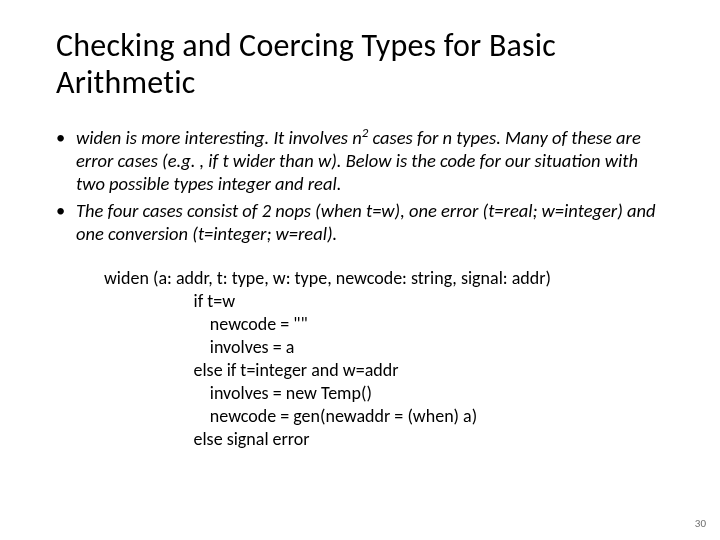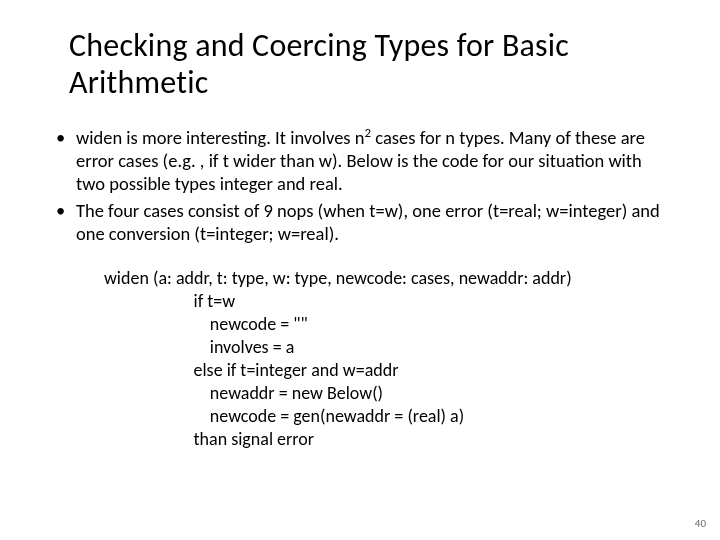--- a/index.html
+++ b/index.html
@@ -16,38 +16,39 @@
     box-sizing: border-box;
     width: 720px;
     height: 540px;
     padding: 28px 56px 0 56px;
     position: relative;
   }
   .title {
     font-size: 32px;
     font-weight: 400;
     line-height: 1.15;
-    margin: 0 0 24px 13px;
+    margin: 0 0 24px 0;
     letter-spacing: 0.2px;
   }
   .body {
     font-size: 18.5px;
     line-height: 1.25;
   }
   .bullet {
     display: flex;
     margin: 0 0 4px 0;
   }
   .bullet .dot {
     flex: 0 0 16px;
     text-align: left;
   }
   .bullet .txt {
     flex: 1;
     padding-left: 4px;
+    font-style: italic;
   }
   sup { font-size: 0.7em; line-height: 0; }
   .code-block {
     margin: 22px 0 0 48px;
     font-family: Calibri, "Segoe UI", Arial, sans-serif;
     font-size: 18px;
     line-height: 1.28;
     white-space: pre;
   }
   .page-num {
@@ -70,29 +71,29 @@
     <div class="bullet">
       <div class="dot">•</div>
       <div class="txt">
         <span>widen is more interesting. It involves n</span><sup>2</sup><span> cases for n types. Many of these are error cases (e.g. , if t wider than w). Below is the code for our situation with two possible types integer and real.</span>
       </div>
     </div>
 
     <div class="bullet">
       <div class="dot">•</div>
       <div class="txt">
-        <span>The four cases consist of 9 nops (when t=w), one error (t=real; w=integer) and one conversion (t=integer; w=real).</span>
+        <span>The four cases consist of 2 nops (when t=w), one error (t=real; w=integer) and one conversion (t=integer; w=real).</span>
       </div>
     </div>
 
-    <div class="code-block"><span>widen (a: addr, t: type, w: type, newcode: cases, newaddr: addr)</span>
+    <div class="code-block"><span>widen (a: addr, t: type, w: type, newcode: string, signal: addr)</span>
 <span>                      if t=w</span>
 <span>                          newcode = ""</span>
 <span>                          involves = a</span>
 <span>                      else if t=integer and w=addr</span>
-<span>                          newaddr = new Below()</span>
-<span>                          newcode = gen(newaddr = (real) a)</span>
-<span>                      than signal error</span></div>
+<span>                          involves = new Temp()</span>
+<span>                          newcode = gen(newaddr = (when) a)</span>
+<span>                      else signal error</span></div>
 
   </div>
 
-  <div class="page-num">40</div>
+  <div class="page-num">30</div>
 </div>
 
 </body></html>

